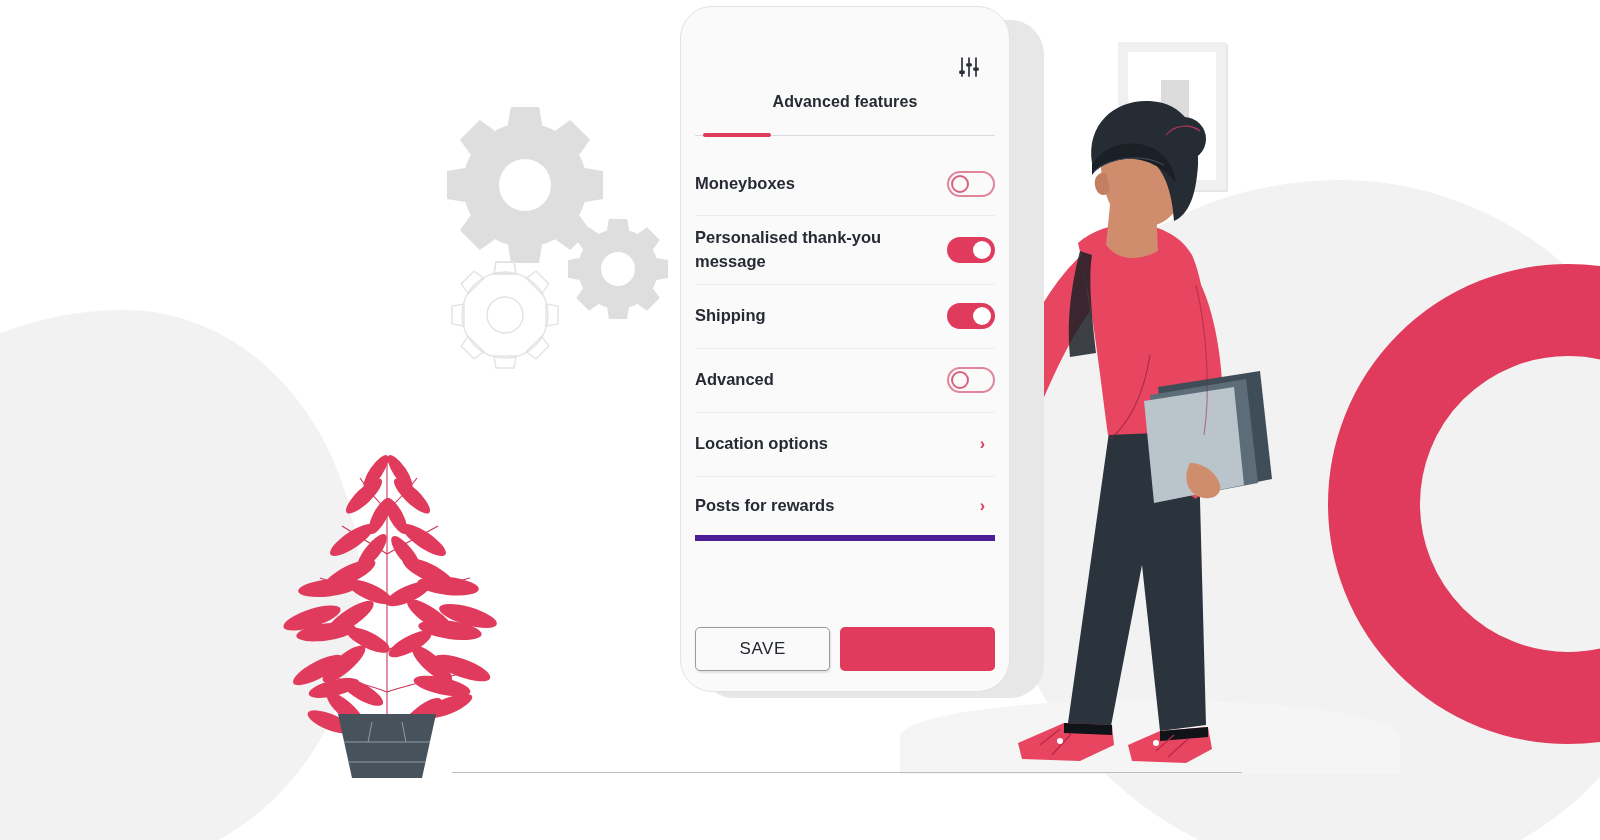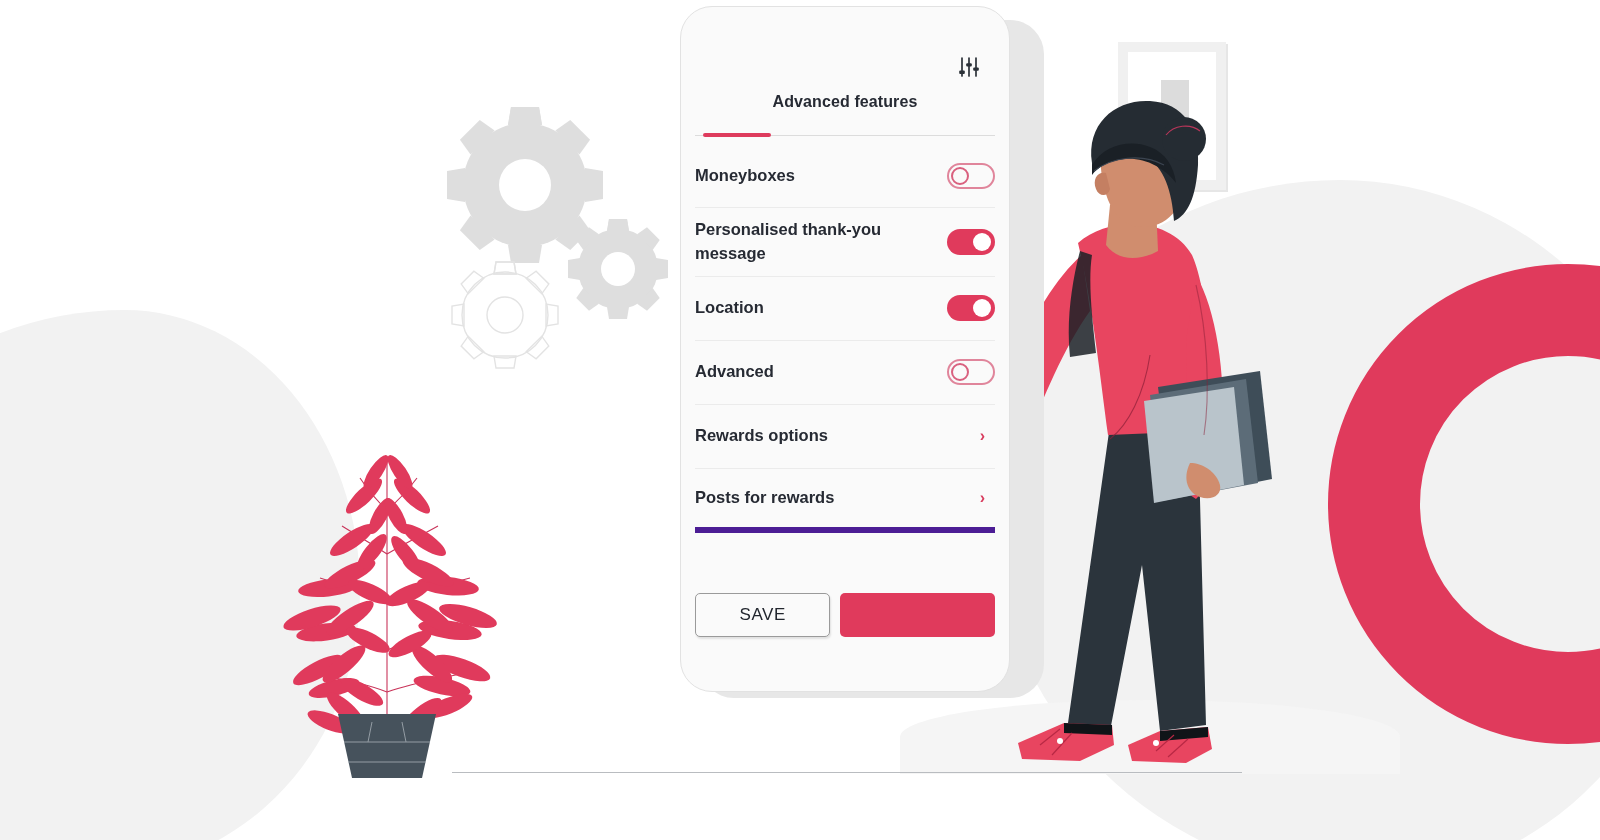--- a/index.html
+++ b/index.html
@@ -147,21 +147,21 @@
   }
   .progress-fill {
     position: absolute;
     left: 8px;
     top: -2px;
     height: 4px;
     width: 68px;
     background: #de3b5d;
     border-radius: 3px;
   }
-  .rows { margin: 8px 14px; }
+  .rows { margin: 16px 14px; }
   .row {
     display: flex;
     align-items: center;
     justify-content: space-between;
     min-height: 64px;
     padding: 10px 0;
     border-bottom: 1px solid #ebebeb;
     box-sizing: border-box;
   }
   .row:last-child { border-bottom: 6px solid #4c1d95; }
@@ -216,21 +216,21 @@
     height: 18px;
     border-radius: 50%;
     background: #ffffff;
   }
 
   .phone-actions {
     margin-top: auto;
     display: flex;
     align-items: center;
     gap: 10px;
-    padding: 0 14px 54px 14px;
+    padding: 0 14px 20px 14px;
   }
   .btn-save {
     width: 140px;
     height: 44px;
     background: #fafafa;
     border: 1px solid #9a9a9a;
     border-radius: 5px;
     font-size: 17px;
     letter-spacing: 0.6px;
     color: #22262e;
@@ -501,35 +501,35 @@
         </div>
 
         <div class="row">
           <span class="row-label">Personalised thank-you message</span>
           <span class="toggle on">
             <span class="knob"></span>
           </span>
         </div>
 
         <div class="row">
-          <span class="row-label">Location</span>
+          <span class="row-label">Shipping</span>
           <span class="toggle on">
             <span class="knob"></span>
           </span>
         </div>
 
         <div class="row">
           <span class="row-label">Advanced</span>
           <span class="toggle off">
             <span class="knob"></span>
           </span>
         </div>
 
         <div class="row">
-          <span class="row-label">Rewards options</span>
+          <span class="row-label">Location options</span>
           <span class="chevron">›</span>
         </div>
 
         <div class="row">
           <span class="row-label">Posts for rewards</span>
           <span class="chevron">›</span>
         </div>
 
       </div>
 

